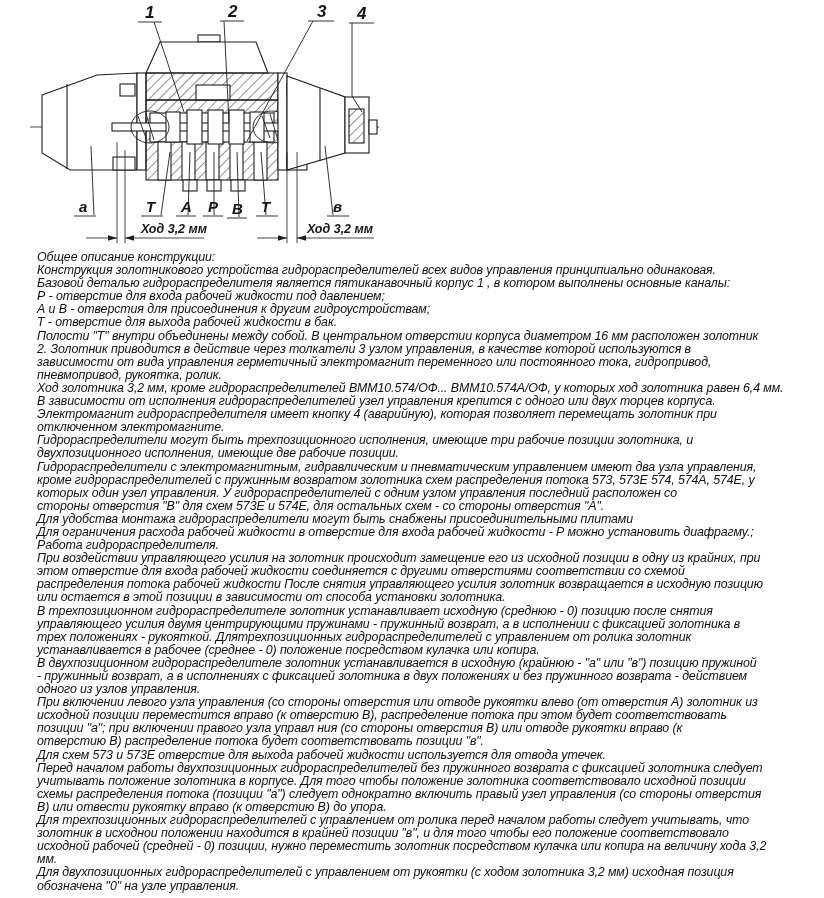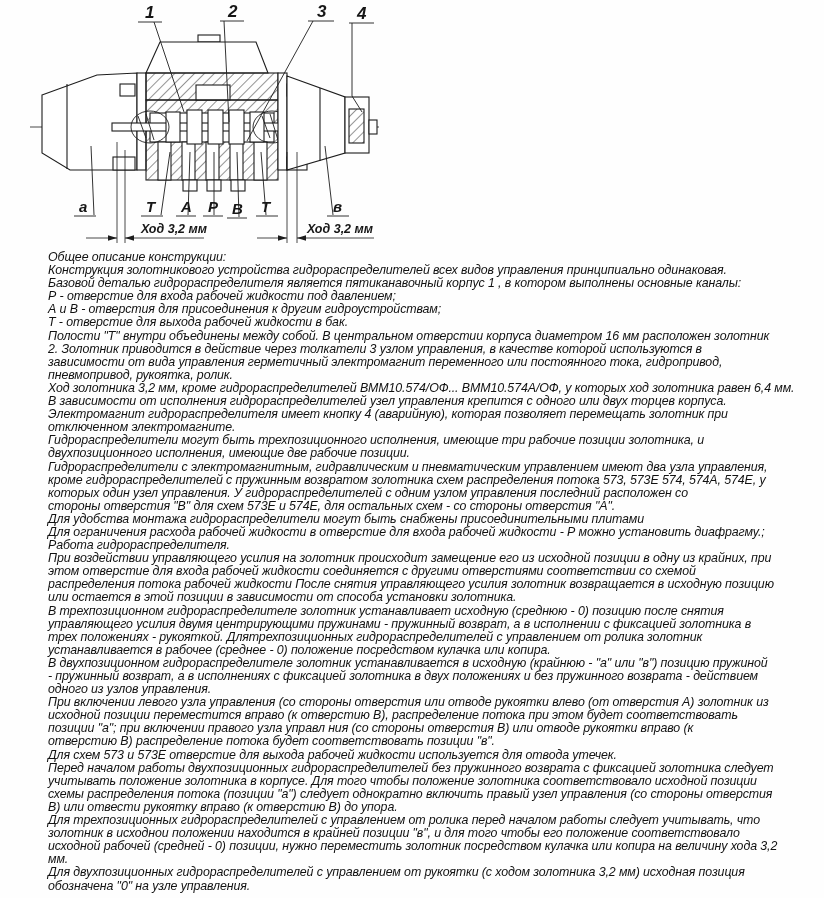--- a/index.html
+++ b/index.html
@@ -4,21 +4,21 @@
 <style>
   html,body{margin:0;padding:0;background:#ffffff;}
   .page{
     position:relative;width:824px;height:898px;overflow:hidden;
     background:#fefefe;color:#161616;
     font-family:"Liberation Sans",sans-serif;
   }
   .drawing{position:absolute;left:0;top:0;width:824px;height:250px;}
   .doc-text{
     position:absolute;left:0;top:251px;width:824px;box-sizing:border-box;
-    padding-left:48px;padding-right:2px;
+    padding-left:37px;padding-right:2px;
     font:italic 12.4px/13.1px "Liberation Sans",sans-serif;
     letter-spacing:-0.1px;color:#111;
     white-space:pre;
   }
   svg text{
     font-family:"Liberation Sans",sans-serif;
     font-style:italic;fill:#161616;
   }
   .callout-num{font-size:17px;font-weight:700;}
   .port-letter{font-size:15px;font-weight:700;}

